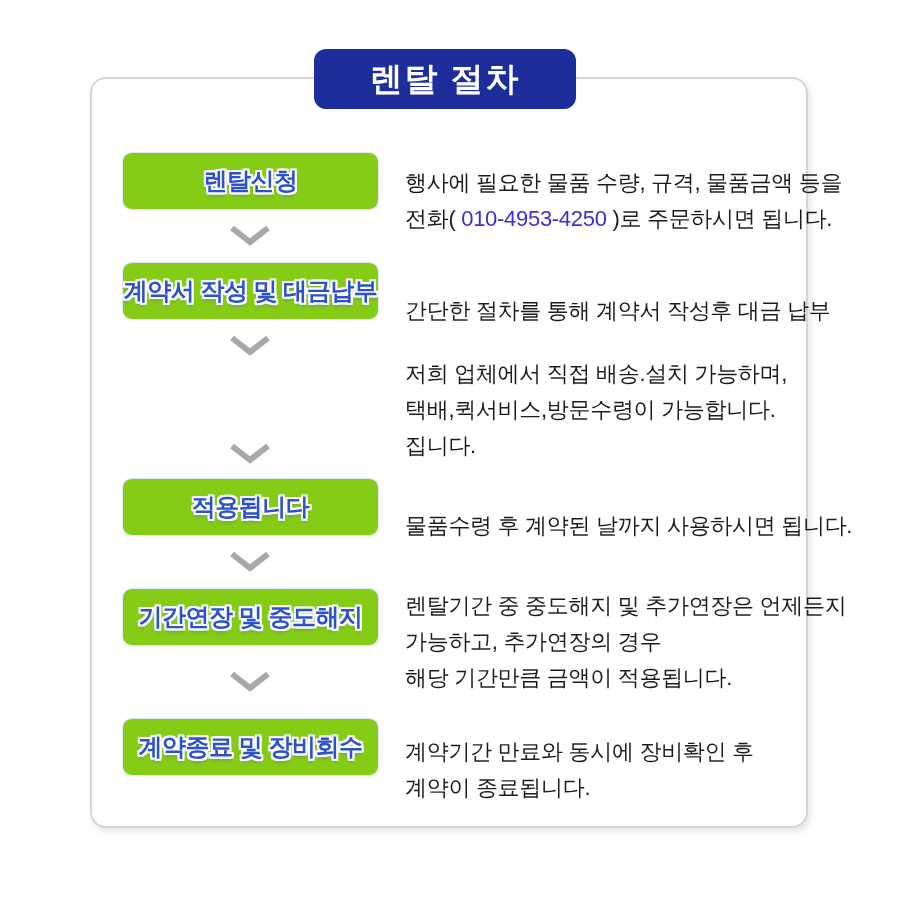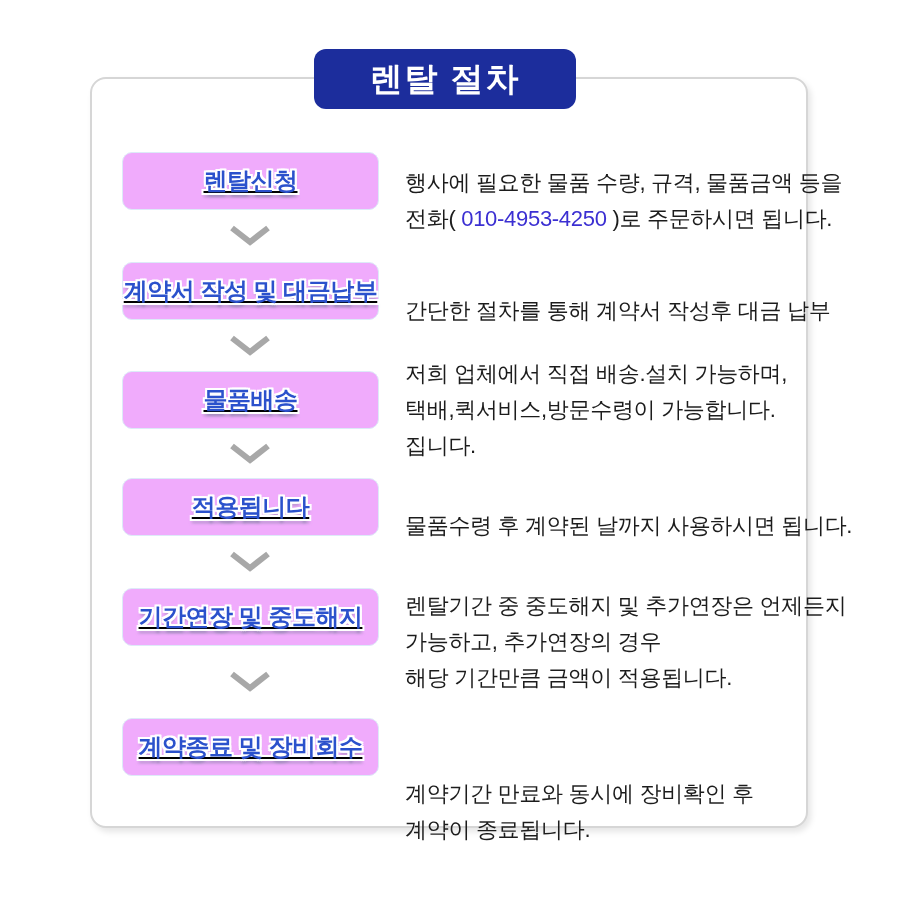--- a/index.html
+++ b/index.html
@@ -28,27 +28,26 @@
     display:flex;align-items:center;justify-content:center;
     color:#ffffff;
     font-size:33px;font-weight:700;
     letter-spacing:2px;
     z-index:3;
   }
   .step-label{
     position:absolute;
     left:122px;
     width:257px;height:58px;
-    background:#f0abfc;
+    background:#84cc16;
     border:1px solid #ddeaf8;
     border-radius:10px;
     box-sizing:border-box;
     display:flex;align-items:center;justify-content:center;
     z-index:2;
-    text-decoration:underline;
   }
   .step-label span{
     color:#2b51cc;
     font-size:24px;font-weight:700;
     white-space:nowrap;
     letter-spacing:-0.5px;
     text-shadow:
       -2px -2px 0 #fff, 2px -2px 0 #fff,
       -2px  2px 0 #fff, 2px  2px 0 #fff,
       -2px  0   0 #fff, 2px  0   0 #fff,
@@ -103,23 +102,20 @@
     <span>계약서 작성 및 대금납부</span>
   </div>
   <div class="desc" style="top:273px">
     <div class="line">간단한 절차를 통해 계약서 작성후 대금 납부</div>
   </div>
 
   <svg class="chevron" style="top:334px" viewBox="0 0 44 24">
     <polyline points="4,4 22,18 40,4" fill="none" stroke="#a8a8a8" stroke-width="6"></polyline>
   </svg>
 
-  <div class="step-label" style="top:371px">
-    <span>물품배송</span>
-  </div>
   <div class="desc" style="top:336px">
     <div class="line">저희 업체에서 직접 배송.설치 가능하며,</div>
     <div class="line">택배,퀵서비스,방문수령이 가능합니다.</div>
     <div class="line">집니다.</div>
   </div>
 
   <svg class="chevron" style="top:442px" viewBox="0 0 44 24">
     <polyline points="4,4 22,18 40,4" fill="none" stroke="#a8a8a8" stroke-width="6"></polyline>
   </svg>
 
@@ -143,18 +139,18 @@
     <div class="line">해당 기간만큼 금액이 적용됩니다.</div>
   </div>
 
   <svg class="chevron" style="top:670px" viewBox="0 0 44 24">
     <polyline points="4,4 22,18 40,4" fill="none" stroke="#a8a8a8" stroke-width="6"></polyline>
   </svg>
 
   <div class="step-label" style="top:718px">
     <span>계약종료 및 장비회수</span>
   </div>
-  <div class="desc" style="top:756px">
+  <div class="desc" style="top:714px">
     <div class="line">계약기간 만료와 동시에 장비확인 후</div>
     <div class="line">계약이 종료됩니다.</div>
   </div>
 
 </div>
 
 </body></html>

